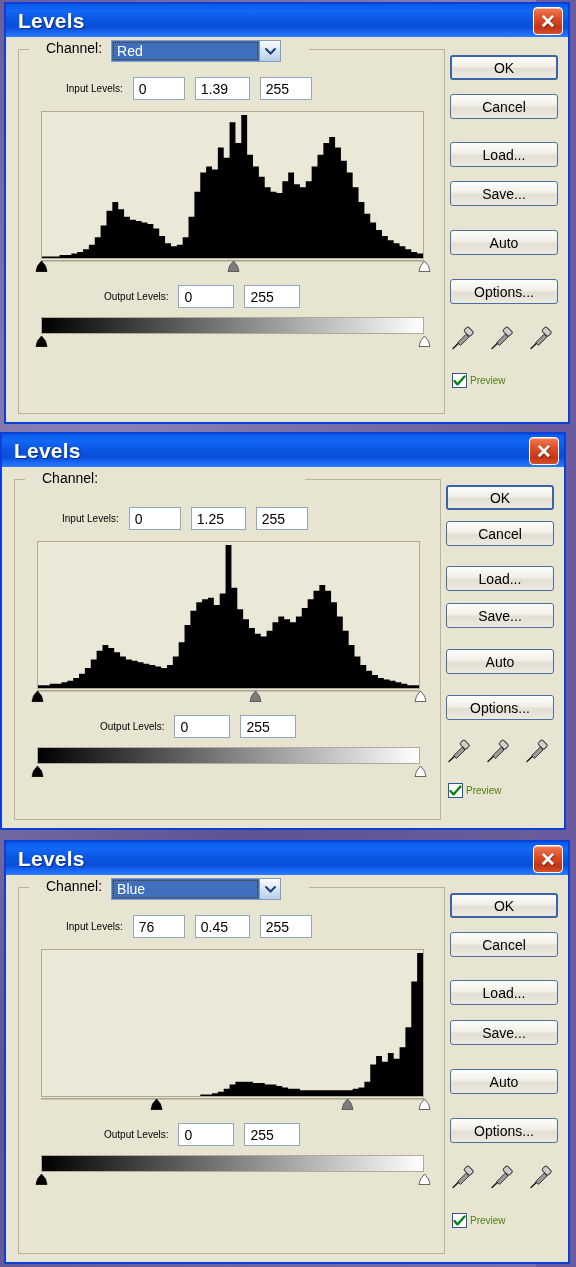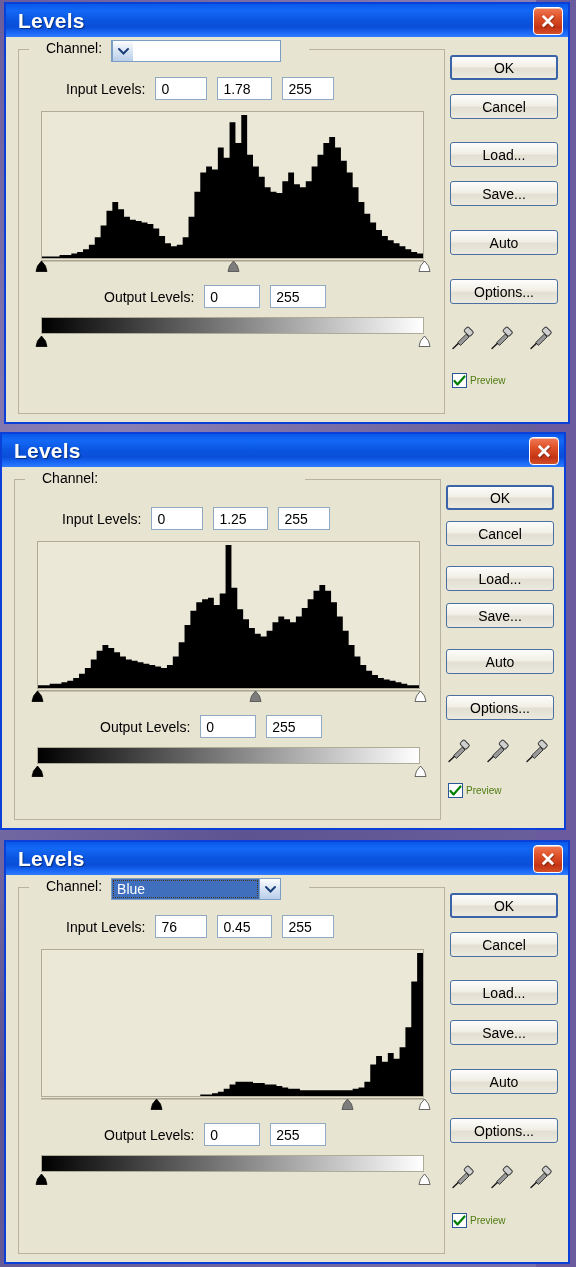--- a/index.html
+++ b/index.html
@@ -150,21 +150,21 @@
   }
   .combo-arrow svg { display: block; }
 
   
   .inputlevels-row {
     position: absolute;
     display: flex;
     align-items: center;
   }
   .lbl {
-    font-size: 14px;
+    font-size: 10px;
     color: #000;
     white-space: nowrap;
   }
   .numbox {
     border: 1px solid #8fa9c4;
     background: #ffffff;
     height: 23px;
     display: flex;
     align-items: center;
     padding-left: 5px;
@@ -280,31 +280,32 @@
           <span class="close-x">✕</span>
         </div>
       </div>
       <div class="body">
         <div class="groupbox">
           <div class="groupbox-toprule-left"></div>
           <div class="groupbox-toprule-right" style="width: 135px;"></div>
           <div class="channel-row">
             <span class="channel-label">Channel:</span>
             <div class="combo">
+              <div class="combo-value">Red</div>
               <div class="combo-arrow">
                 <svg width="11" height="8" viewBox="0 0 11 8">
                   <path d="M1 2 L5.5 6.5 L10 2" fill="none" stroke="#1b3f78" stroke-width="2" stroke-linecap="round"></path>
                 </svg>
               </div>
             </div>
           </div>
           <div class="inputlevels-row" style="left: 47px; top: 28px;">
             <span class="lbl">Input Levels:</span>
             <div class="numbox" style="width: 52px; margin-left: 10px;">0</div>
-            <div class="numbox" style="width: 55px; margin-left: 10px;">1.78</div>
+            <div class="numbox" style="width: 55px; margin-left: 10px;">1.39</div>
             <div class="numbox" style="width: 52px; margin-left: 10px;">255</div>
           </div>
           <div class="hist-wrap" style="left: 22px; top: 62px; width: 383px; height: 148px;">
             <svg viewBox="0 0 300 100" preserveAspectRatio="none">
               <path d="M 0 100 L 0.00 98.99 L 4.62 98.99 L 4.62 98.99 L 9.23 98.99 L 9.23 98.99 L 13.85 98.99 L 13.85 97.98 L 18.46 97.98 L 18.46 97.98 L 23.08 97.98 L 23.08 96.97 L 27.69 96.97 L 27.69 95.96 L 32.31 95.96 L 32.31 93.94 L 36.92 93.94 L 36.92 90.91 L 41.54 90.91 L 41.54 85.86 L 46.15 85.86 L 46.15 77.77 L 50.77 77.77 L 50.77 67.67 L 55.38 67.67 L 55.38 61.61 L 60.00 61.61 L 60.00 66.66 L 64.62 66.66 L 64.62 71.71 L 69.23 71.71 L 69.23 73.73 L 73.85 73.73 L 73.85 74.74 L 78.46 74.74 L 78.46 75.75 L 83.08 75.75 L 83.08 76.76 L 87.69 76.76 L 87.69 79.79 L 92.31 79.79 L 92.31 84.85 L 96.92 84.85 L 96.92 89.90 L 101.54 89.90 L 101.54 91.92 L 106.15 91.92 L 106.15 90.91 L 110.77 90.91 L 110.77 85.86 L 115.38 85.86 L 115.38 71.71 L 120.00 71.71 L 120.00 54.54 L 124.62 54.54 L 124.62 41.40 L 129.23 41.40 L 129.23 37.36 L 133.85 37.36 L 133.85 39.38 L 138.46 39.38 L 138.46 24.23 L 143.08 24.23 L 143.08 31.30 L 147.69 31.30 L 147.69 7.05 L 152.31 7.05 L 152.31 21.20 L 156.92 21.20 L 156.92 2.00 L 161.54 2.00 L 161.54 29.28 L 166.15 29.28 L 166.15 37.36 L 170.77 37.36 L 170.77 44.43 L 175.38 44.43 L 175.38 51.51 L 180.00 51.51 L 180.00 54.54 L 184.62 54.54 L 184.62 55.55 L 189.23 55.55 L 189.23 47.46 L 193.85 47.46 L 193.85 41.40 L 198.46 41.40 L 198.46 49.48 L 203.08 49.48 L 203.08 51.51 L 207.69 51.51 L 207.69 47.46 L 212.31 47.46 L 212.31 37.36 L 216.92 37.36 L 216.92 29.28 L 221.54 29.28 L 221.54 21.20 L 226.15 21.20 L 226.15 17.15 L 230.77 17.15 L 230.77 24.23 L 235.38 24.23 L 235.38 33.32 L 240.00 33.32 L 240.00 41.40 L 244.62 41.40 L 244.62 51.51 L 249.23 51.51 L 249.23 61.61 L 253.85 61.61 L 253.85 69.69 L 258.46 69.69 L 258.46 75.75 L 263.08 75.75 L 263.08 80.80 L 267.69 80.80 L 267.69 84.85 L 272.31 84.85 L 272.31 87.88 L 276.92 87.88 L 276.92 89.90 L 281.54 89.90 L 281.54 91.92 L 286.15 91.92 L 286.15 93.94 L 290.77 93.94 L 290.77 95.96 L 295.38 95.96 L 295.38 96.97 L 300.00 96.97 L 300 100 Z" fill="#000000"></path>
             </svg>
           </div>
           <div class="slider-track" style="left: 22px; top: 211px; width: 383px;">
             <div class="rule"></div>
             <div class="thumb" style="left: 0%;">

